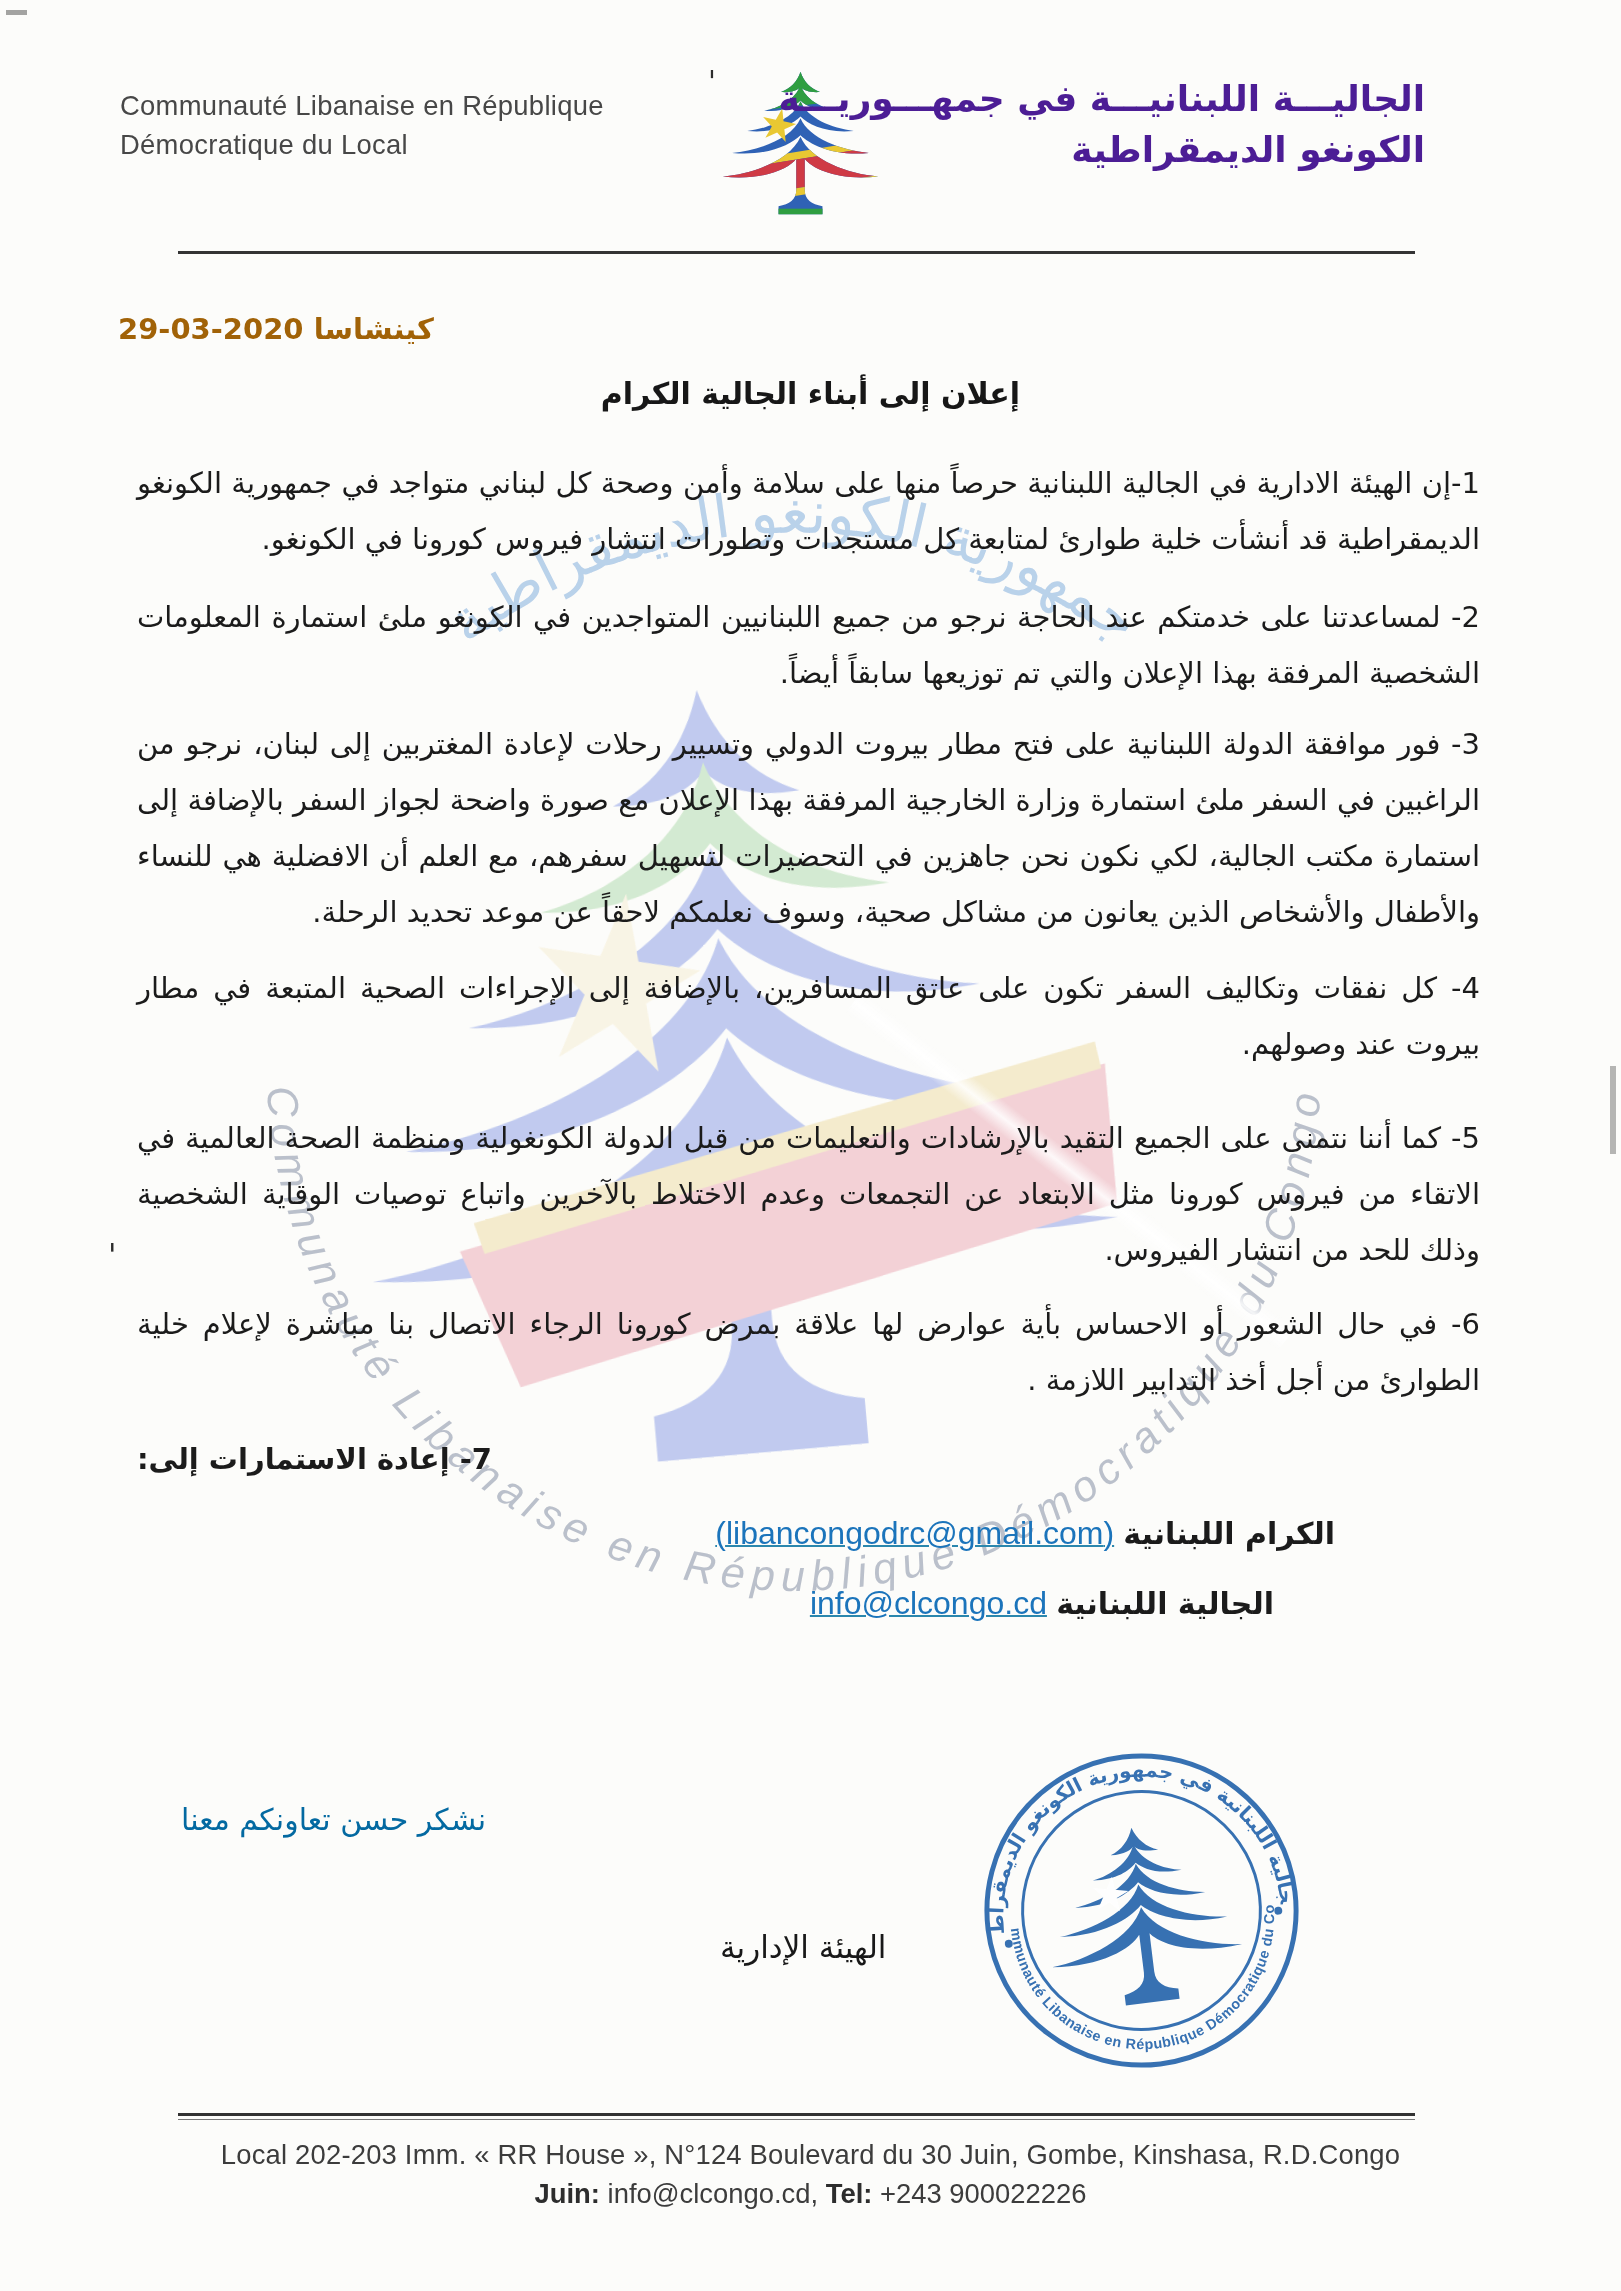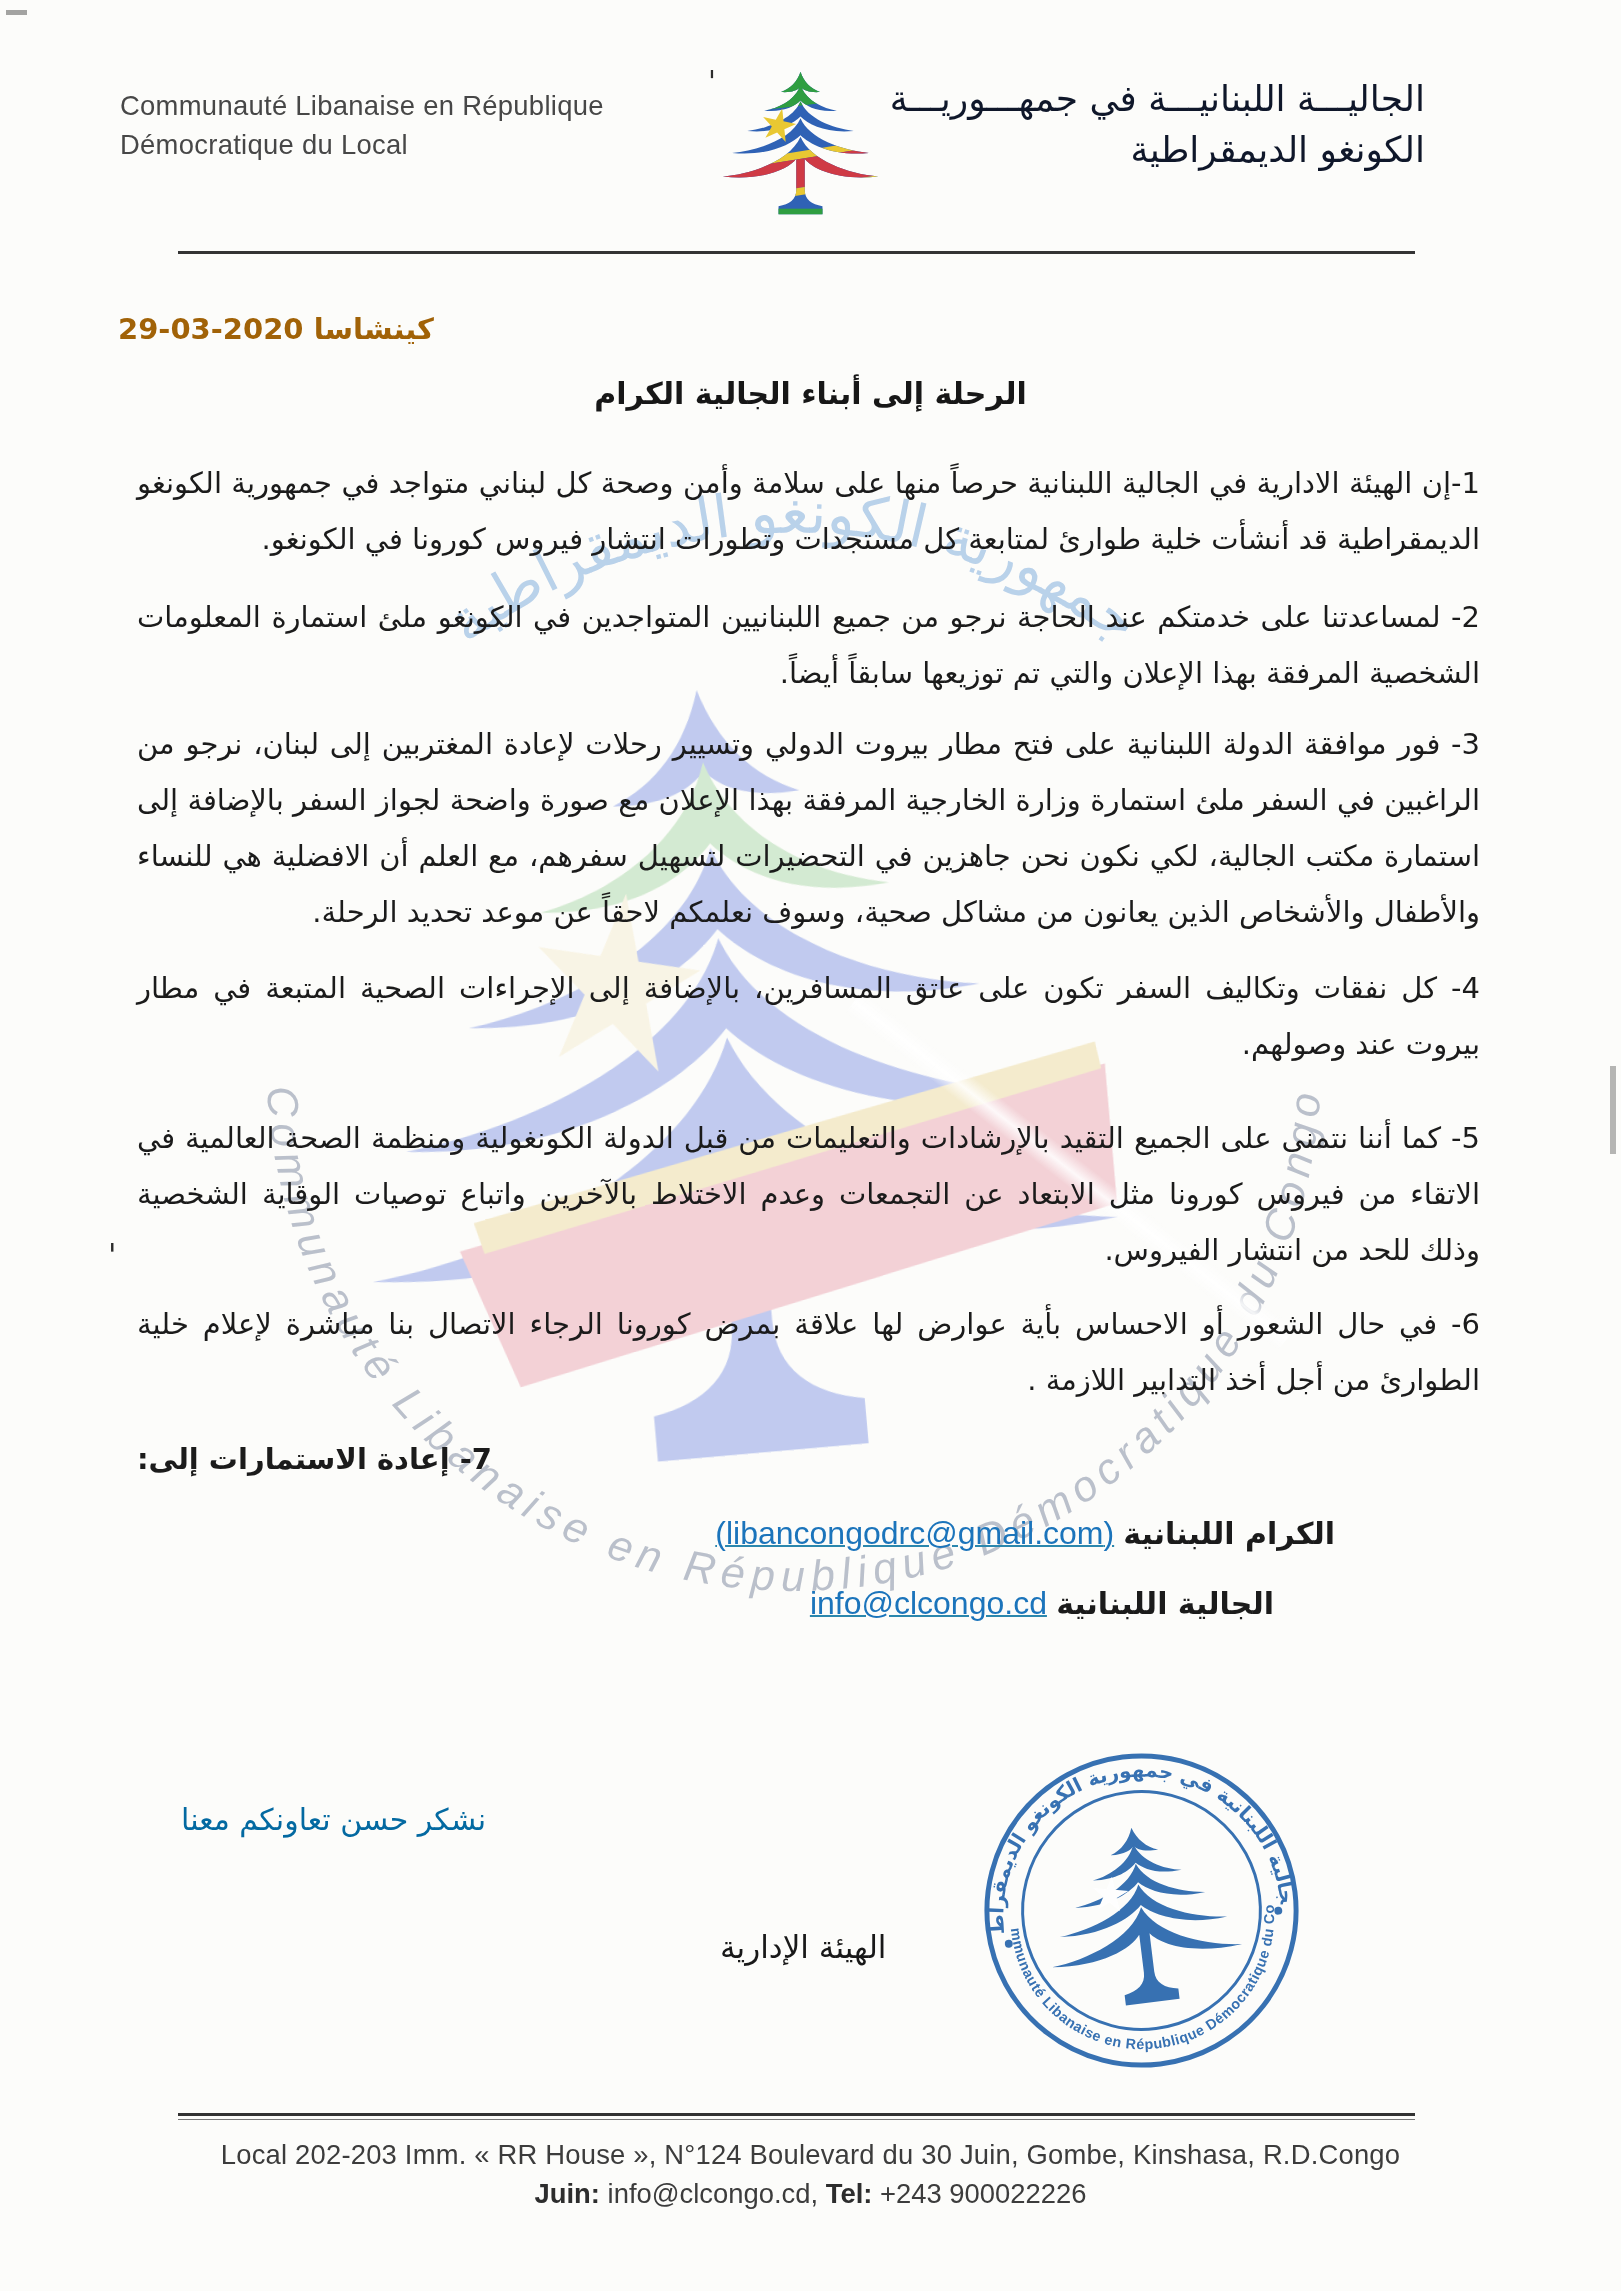--- a/index.html
+++ b/index.html
@@ -15,21 +15,21 @@
   
   .hdr-fr{
     position:absolute;left:120px;top:86px;
     font-family:"Liberation Sans",sans-serif;
     font-size:27.4px;line-height:39px;color:#474747;letter-spacing:0.3px;
   }
   .hdr-logo{position:absolute;left:716px;top:55px;width:169px;height:173px;}
   .hdr-ar{
     position:absolute;right:196px;top:73px;
     direction:rtl;text-align:right;
-    font-size:36px;line-height:51px;font-weight:normal;color:#0f172a;
+    font-size:36px;line-height:51px;font-weight:bold;color:#4c1d95;
   }
   .hdr-rule{
     position:absolute;left:178px;top:251px;width:1237px;height:0;
     border-top:3.9px solid #343434;
   }
   
   .date-line{
     position:absolute;left:118px;top:312px;
     direction:rtl;font-size:29px;font-weight:bold;color:#a16207;
   }
@@ -167,21 +167,21 @@
   </svg>
 
   <div class="hdr-ar">
     <div>الجاليـــة اللبنانيـــة في جمهـــوريـــة</div>
     <div>الكونغو الديمقراطية</div>
   </div>
 
   <div class="hdr-rule"></div>
 
   <div class="date-line">كينشاسا 2020-03-29</div>
-  <div class="title-line">الرحلة إلى أبناء الجالية الكرام</div>
+  <div class="title-line">إعلان إلى أبناء الجالية الكرام</div>
 
   <div class="body-text">
     <p class="p1">1-إن الهيئة الادارية في الجالية اللبنانية حرصاً منها على سلامة وأمن وصحة كل لبناني متواجد في جمهورية الكونغو الديمقراطية قد أنشأت خلية طوارئ لمتابعة كل مستجدات وتطورات انتشار فيروس كورونا في الكونغو.</p>
     <p class="p2">2- لمساعدتنا على خدمتكم عند الحاجة نرجو من جميع اللبنانيين المتواجدين في الكونغو ملئ استمارة المعلومات الشخصية المرفقة بهذا الإعلان والتي تم توزيعها سابقاً أيضاً.</p>
     <p class="p3">3- فور موافقة الدولة اللبنانية على فتح مطار بيروت الدولي وتسيير رحلات لإعادة المغتربين إلى لبنان، نرجو من الراغبين في السفر ملئ استمارة وزارة الخارجية المرفقة بهذا الإعلان مع صورة واضحة لجواز السفر بالإضافة إلى استمارة مكتب الجالية، لكي نكون نحن جاهزين في التحضيرات لتسهيل سفرهم، مع العلم أن الافضلية هي للنساء والأطفال والأشخاص الذين يعانون من مشاكل صحية، وسوف نعلمكم لاحقاً عن موعد تحديد الرحلة.</p>
     <p class="p4">4- كل نفقات وتكاليف السفر تكون على عاتق المسافرين، بالإضافة إلى الإجراءات الصحية المتبعة في مطار بيروت عند وصولهم.</p>
     <p class="p5">5- كما أننا نتمنى على الجميع التقيد بالإرشادات والتعليمات من قبل الدولة الكونغولية ومنظمة الصحة العالمية في الاتقاء من فيروس كورونا مثل الابتعاد عن التجمعات وعدم الاختلاط بالآخرين واتباع توصيات الوقاية الشخصية وذلك للحد من انتشار الفيروس.</p>
     <p class="p6">6- في حال الشعور أو الاحساس بأية عوارض لها علاقة بمرض كورونا الرجاء الاتصال بنا مباشرة لإعلام خلية الطوارئ من أجل أخذ التدابير اللازمة .</p>
     <p class="p7">7- إعادة الاستمارات إلى:</p>
 

